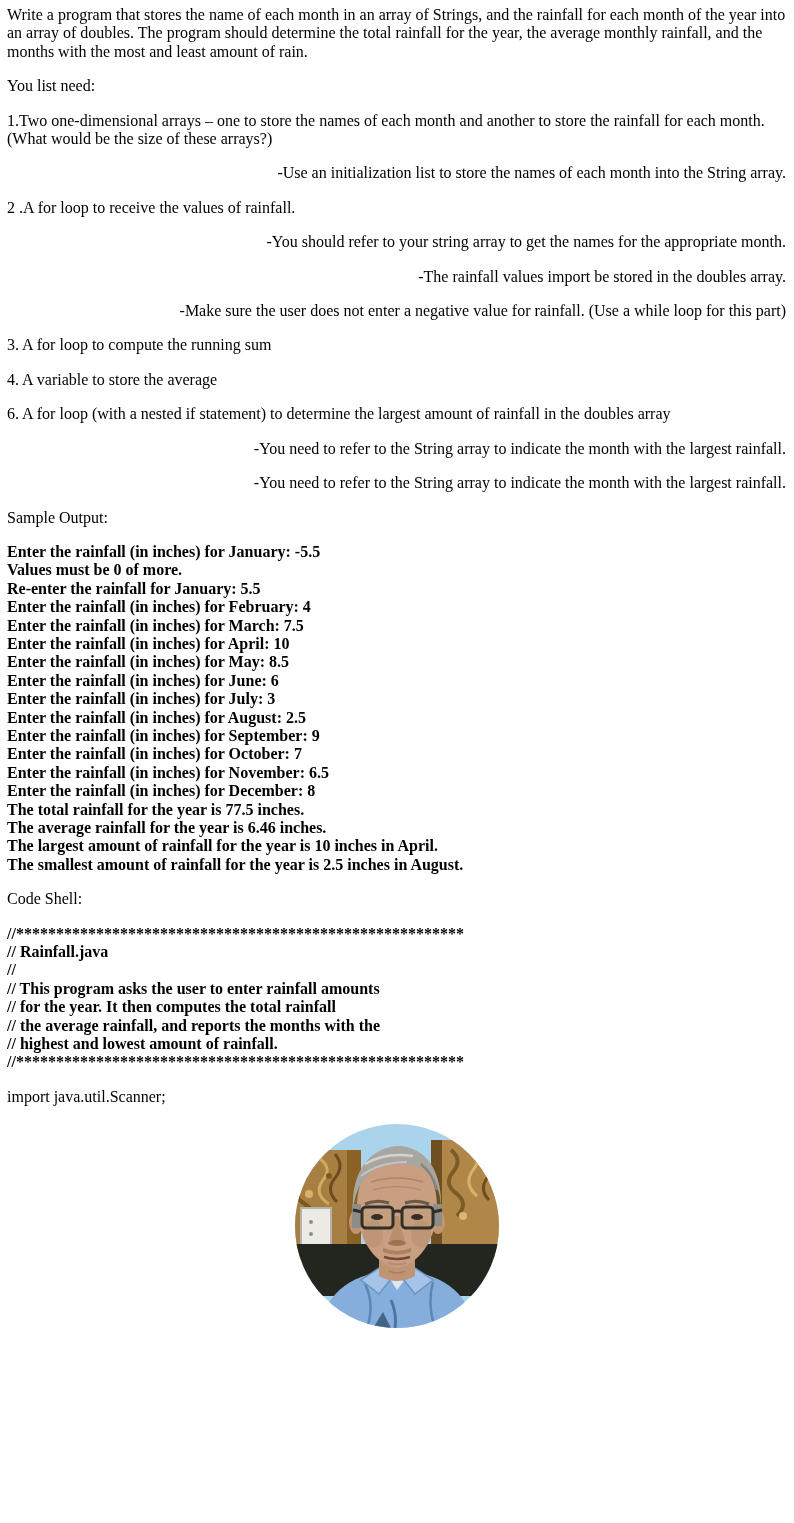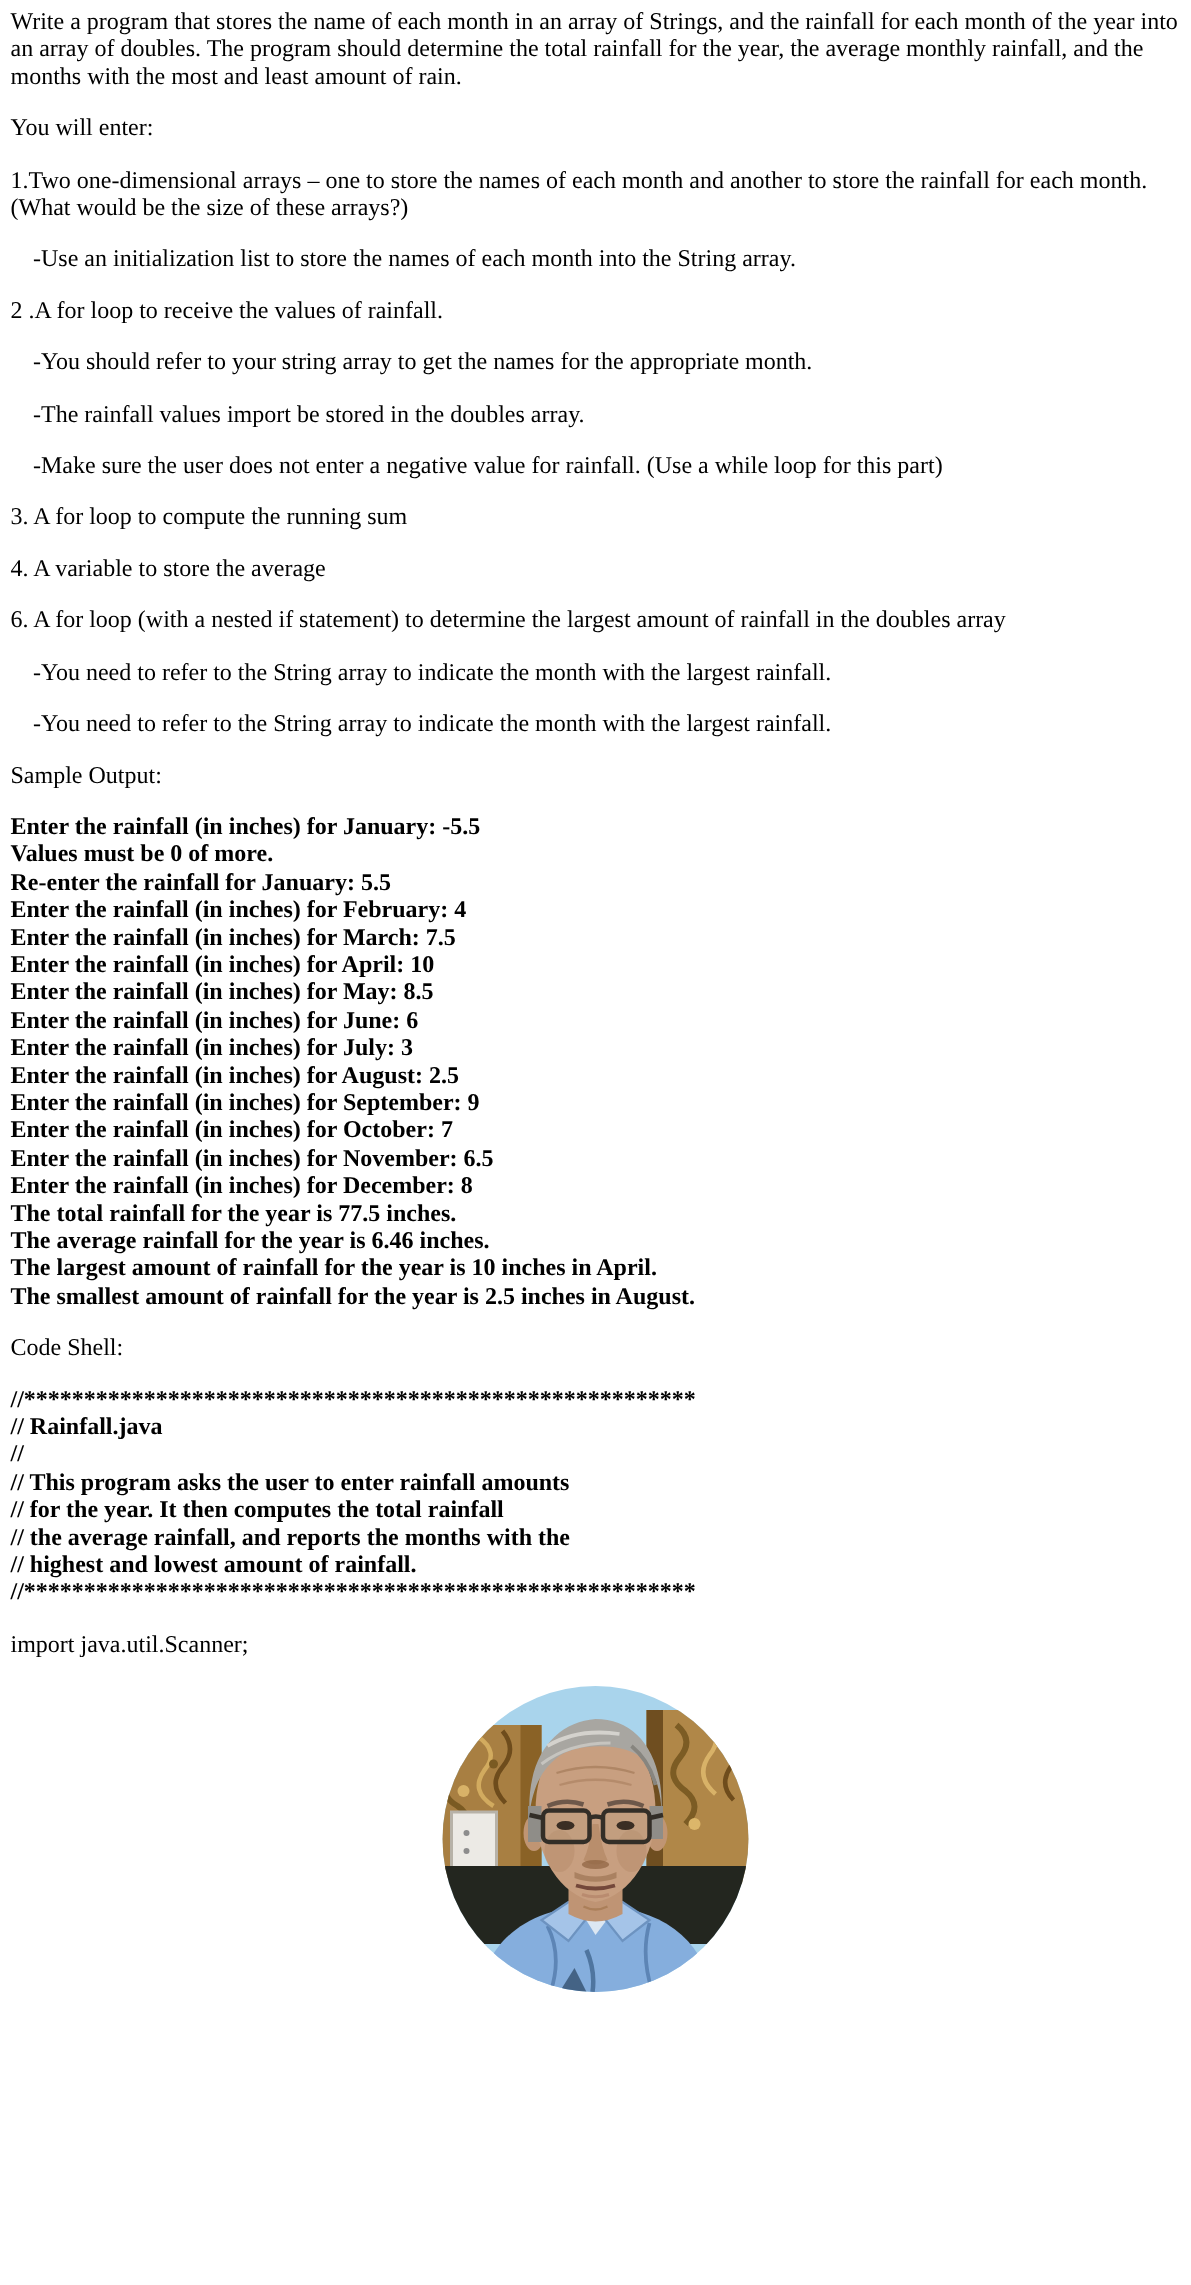--- a/index.html
+++ b/index.html
@@ -10,21 +10,21 @@
     overflow:hidden;
     background:#ffffff;
     font-family:"Liberation Serif","DejaVu Serif",serif;
     font-size:16px;
     line-height:18.4px;
     color:#000000;
   }
   .doc{padding:2px 8px 0 7px;}
   .doc p{margin:16px 0;}
   .doc p.first{margin-top:4px;}
-  .doc p.sub{padding-left:15px;}
+  .doc p.sub{padding-left:15px;text-align:right;}
   .doc p.block{white-space:pre-line;font-weight:bold;}
   .avatar-wrap{
     width:204px;height:204px;
     margin:18px auto 0 auto;
   }
   .avatar-wrap svg{display:block;}
   .footer{
     margin-top:46px;
     text-align:center;
     font-family:"Liberation Sans","DejaVu Sans",sans-serif;
@@ -41,21 +41,21 @@
     background:#f5f5f7;border-radius:1px;
   }
 </style>
 </head>
 <body>
 
 <div class="page">
 
   <div class="doc">
     <p class="first">Write a program that stores the name of each month in an array of Strings, and the rainfall for each month of the year into an array of doubles. The program should determine the total rainfall for the year, the average monthly rainfall, and the months with the most and least amount of rain.</p>
-    <p>You will enter:</p>
+    <p>You list need:</p>
     <p>1.Two one-dimensional arrays – one to store the names of each month and another to store the rainfall for each month. (What would be the size of these arrays?)</p>
     <p class="sub">-Use an initialization list to store the names of each month into the String array.</p>
     <p>2 .A for loop to receive the values of rainfall.</p>
     <p class="sub">-You should refer to your string array to get the names for the appropriate month.</p>
     <p class="sub">-The rainfall values import be stored in the doubles array.</p>
     <p class="sub">-Make sure the user does not enter a negative value for rainfall. (Use a while loop for this part)</p>
     <p>3. A for loop to compute the running sum</p>
     <p>4. A variable to store the average</p>
     <p>6. A for loop (with a nested if statement) to determine the largest amount of rainfall in the doubles array</p>
     <p class="sub">-You need to refer to the String array to indicate the month with the largest rainfall.</p>

